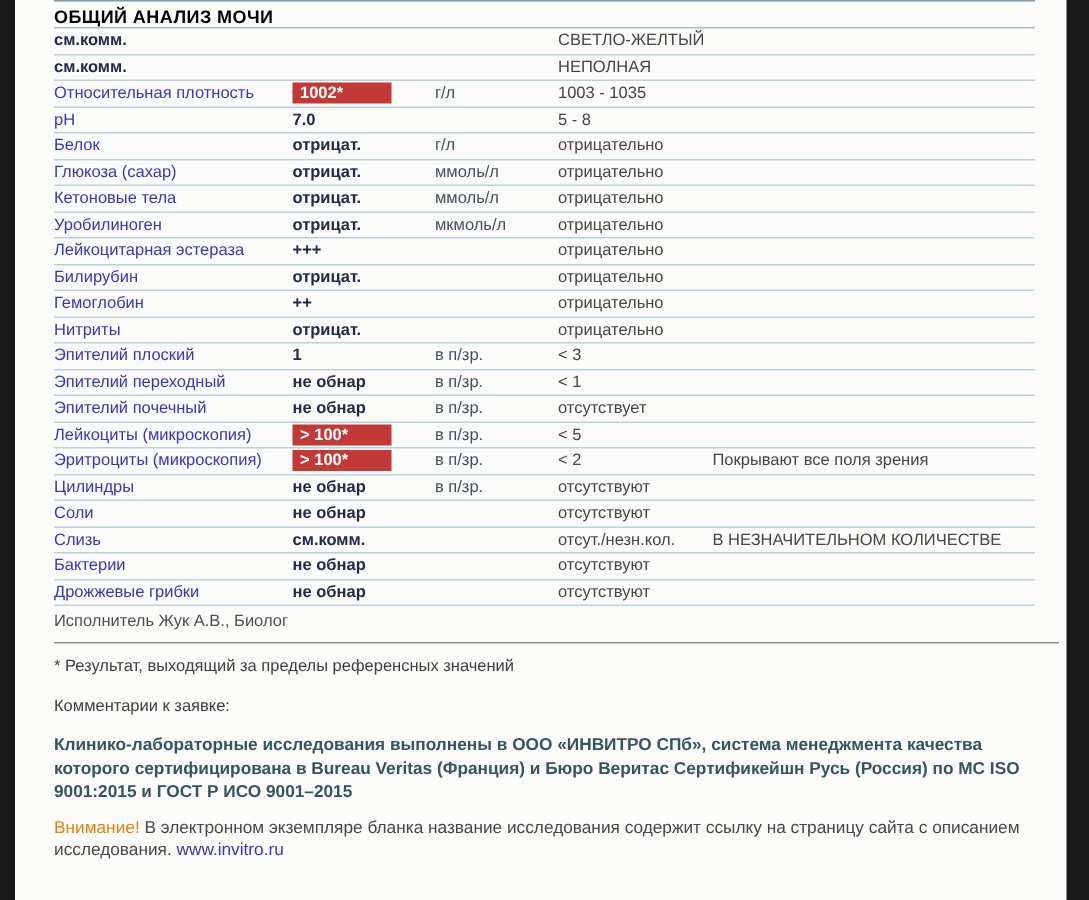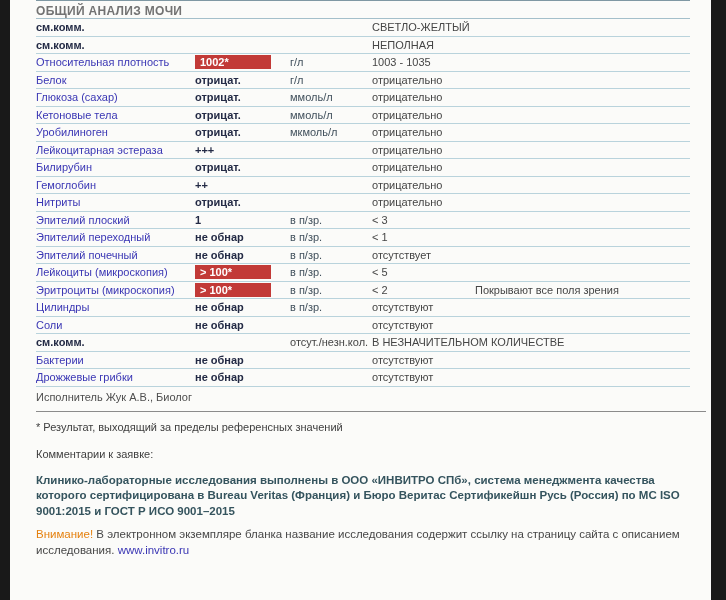--- a/index.html
+++ b/index.html
@@ -8,30 +8,30 @@
   .bar{position:absolute;top:0;height:600px;background:#191919;}
   .bar.left{left:0;width:10px;}
   .bar.right{right:0;width:15px;}
   .content{position:absolute;left:36px;top:0;width:654px;}
 
   
   .thead{display:grid;grid-template-columns:159px 95px 82px 103px 1fr;
          box-sizing:border-box;height:27px;padding-top:3px;
          color:#3e6374;font-size:11px;line-height:11.5px;}
   .section{box-sizing:border-box;height:19px;border-top:1px solid #7f98a3;border-bottom:1px solid #a4bfca;
-           padding-top:3px;font-weight:bold;color:#737373;font-size:12px;letter-spacing:0.3px;}
+           padding-top:3px;font-weight:bold;color:#000000;font-size:12px;letter-spacing:0.3px;}
 
   
   .row{display:grid;grid-template-columns:159px 95px 82px 103px 1fr;align-items:center;
        box-sizing:border-box;height:17.5px;border-bottom:1px solid #b9d3dc;font-size:11px;}
   .c{white-space:nowrap;overflow:visible;}
   .c.name{color:#3a36b4;}
   .c.result{font-weight:bold;color:#232a45;}
   .c.result .rv.flag{background:#c23a37;color:#fff;display:inline-block;box-sizing:border-box;
-                     width:76px;padding:1px 0 1px 5px;}
+                     width:66px;padding:1px 0 1px 5px;}
   .c.units{color:#41505c;}
   .c.reference{color:#454545;}
   .c.comment{color:#454545;}
 
   .executor{box-sizing:border-box;height:22px;padding-top:4px;color:#4e4e4e;font-size:11px;}
   .separator{border-top:1px solid #8b8b8b;margin:2px -16px 0 0;}
   .footnote{margin-top:9px;color:#3e3e3e;font-size:11px;}
   .comments-title{margin-top:15px;color:#3e3e3e;font-size:11px;}
   .lab-statement{margin-top:13px;margin-right:-14px;color:#35545e;font-weight:bold;
                  font-size:11.5px;line-height:15.5px;}
@@ -69,20 +69,27 @@
       </div>
 
       <div class="row">
         <div class="c name">Относительная плотность</div>
         <div class="c result"><span class="rv flag">1002*</span></div>
         <div class="c units">г/л</div>
         <div class="c reference">1003 - 1035</div>
         <div class="c comment"></div>
       </div>
 
+      <div class="row">
+        <div class="c name">pH</div>
+        <div class="c result"><span class="rv">7.0</span></div>
+        <div class="c units"></div>
+        <div class="c reference">5 - 8</div>
+        <div class="c comment"></div>
+      </div>
 
       <div class="row">
         <div class="c name">Белок</div>
         <div class="c result"><span class="rv">отрицат.</span></div>
         <div class="c units">г/л</div>
         <div class="c reference">отрицательно</div>
         <div class="c comment"></div>
       </div>
 
       <div class="row">
@@ -191,20 +198,21 @@
 
       <div class="row">
         <div class="c name">Соли</div>
         <div class="c result"><span class="rv">не обнар</span></div>
         <div class="c units"></div>
         <div class="c reference">отсутствуют</div>
         <div class="c comment"></div>
       </div>
 
       <div class="row">
+        <div class="c name">Слизь</div>
         <div class="c result"><span class="rv">см.комм.</span></div>
         <div class="c units"></div>
         <div class="c reference">отсут./незн.кол.</div>
         <div class="c comment">В НЕЗНАЧИТЕЛЬНОМ КОЛИЧЕСТВЕ</div>
       </div>
 
       <div class="row">
         <div class="c name">Бактерии</div>
         <div class="c result"><span class="rv">не обнар</span></div>
         <div class="c units"></div>

